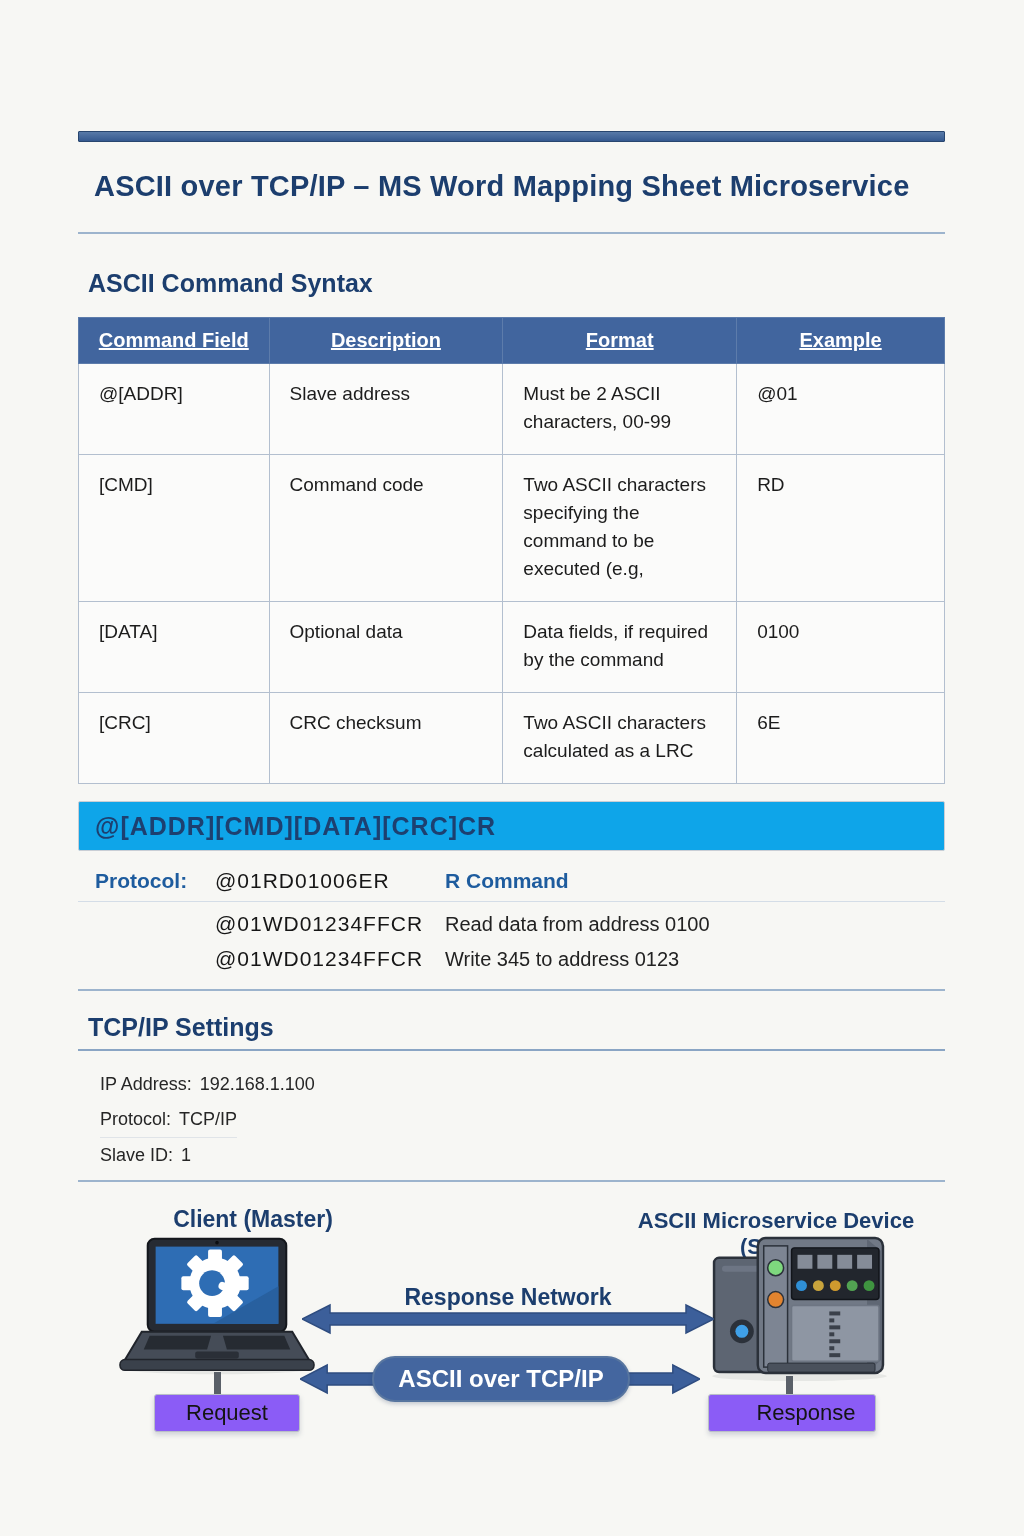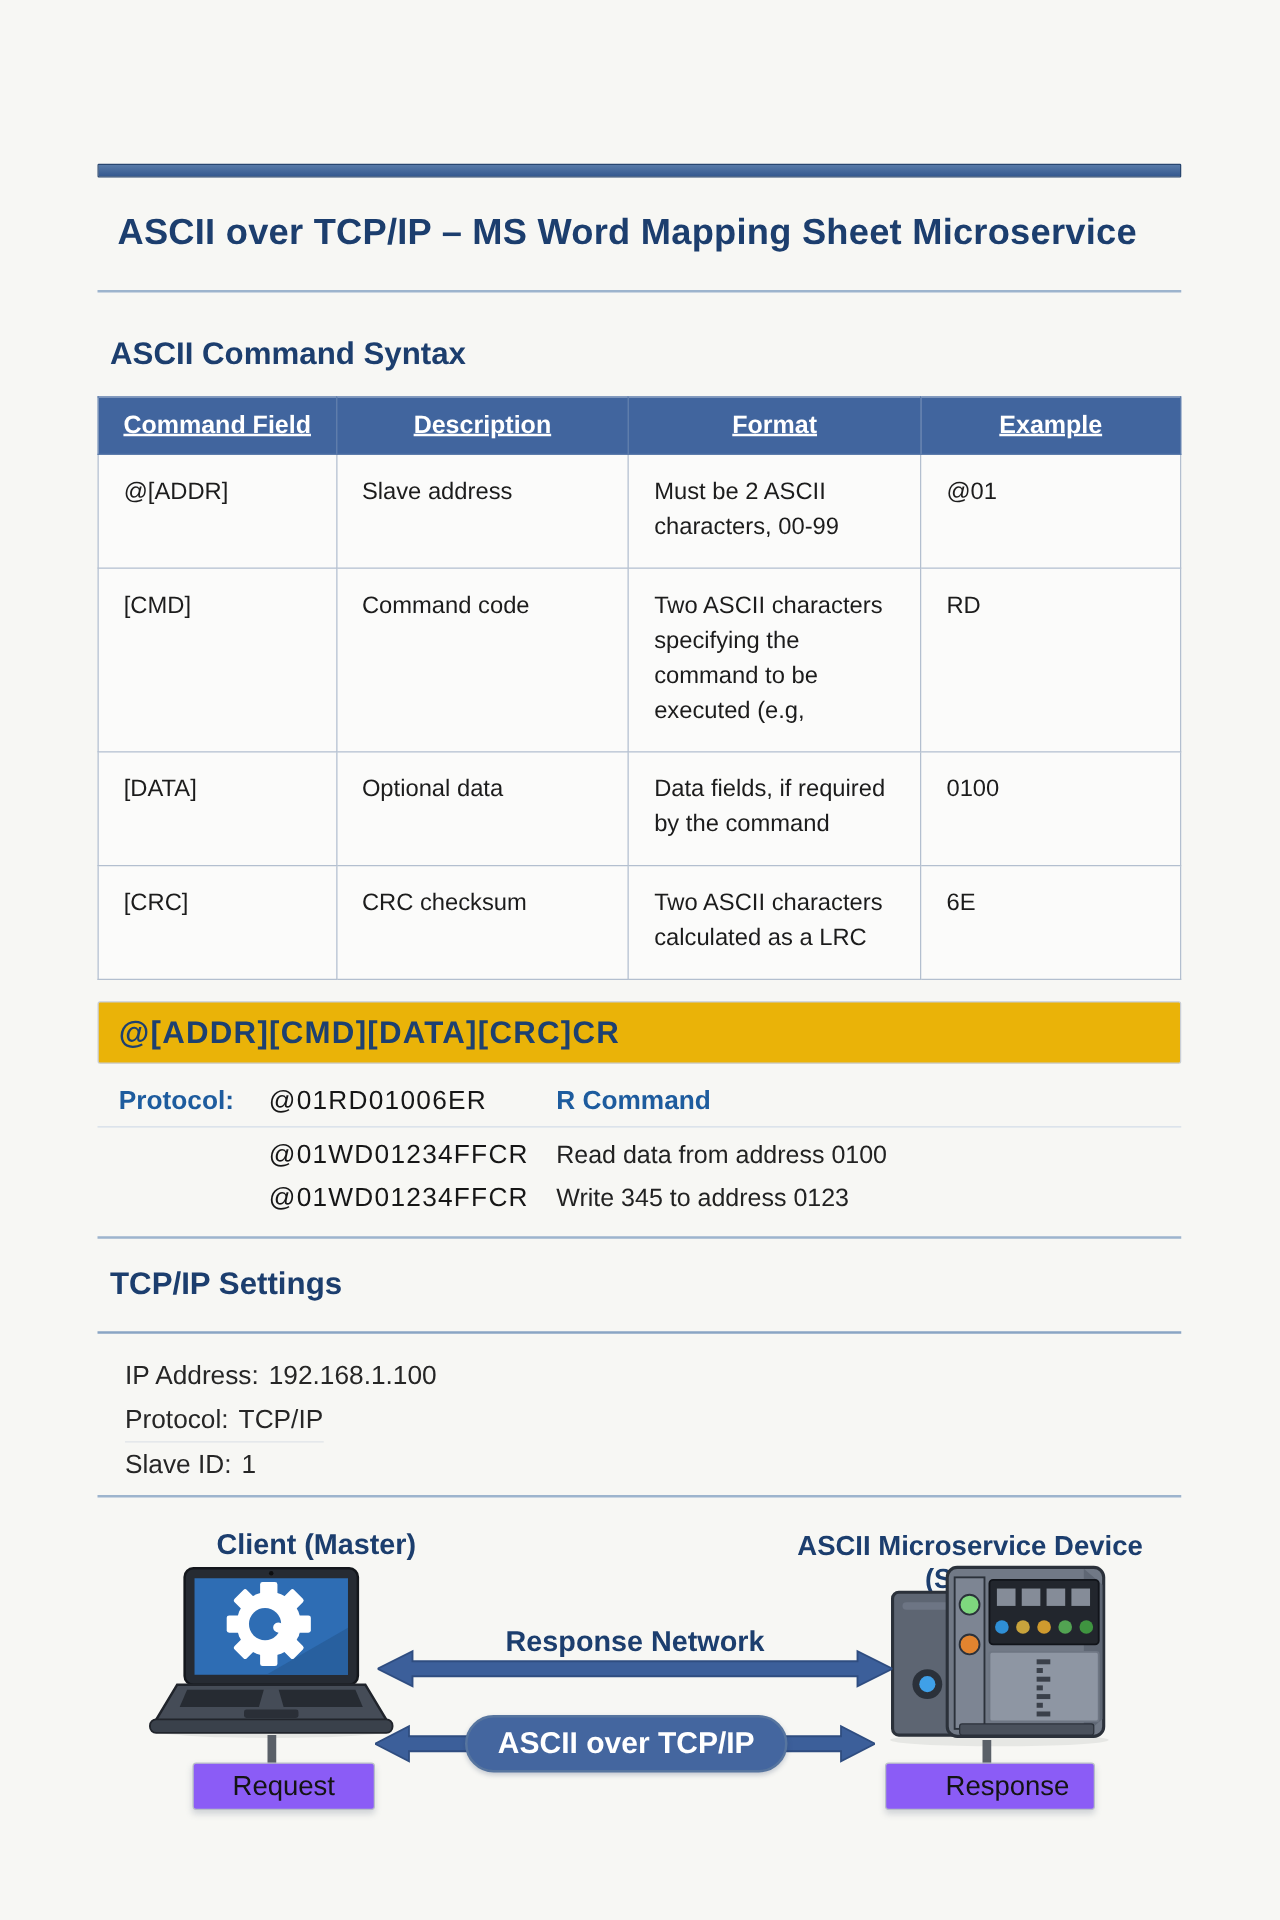--- a/index.html
+++ b/index.html
@@ -22,58 +22,58 @@
     font-size:29px; line-height:34px; font-weight:bold;
     color:#1c3e6e; letter-spacing:.2px;
   }
   .rule { border-top:2px solid #9db4cd; }
   .rule1 { margin-top:29px; }
   .rule2 { margin-top:18px; }
   .rule3 { margin-top:7px; }
 
   h2.section { padding-left:10px; font-size:25px; line-height:30px; font-weight:bold; color:#1c3e6e; }
   #syntax-heading { margin-top:34px; }
-  #tcp-heading { margin-top:21px; padding-bottom:23px; border-bottom:2px solid #8aa5c4; }
+  #tcp-heading { margin-top:21px; padding-bottom:7px; border-bottom:2px solid #8aa5c4; }
 
   table.cmd-table {
     margin-top:19px; width:100%; border-collapse:collapse;
     background:#fbfbfa;
   }
   table.cmd-table th {
     background:#41659e; color:#fff; font-size:20px; font-weight:bold;
     padding:11px 8px; border:1px solid #5d7cab; text-align:center;text-decoration:underline;
   }
   table.cmd-table td {
     border:1px solid #b3bfcf; font-size:19px; line-height:28px;
     padding:16px 20px 18px 20px; vertical-align:top; color:#1c1c1c;
   }
   td.c-field { width:22%; font-size:20px; }
   td.c-desc  { width:27%; }
   td.c-fmt   { width:27%; }
   td.c-ex    { width:24%; }
 
   .formula-box {
     margin-top:17px; height:50px; display:flex; align-items:center;
-    background:#eab308; border:1px solid #c9ced5; border-radius:2px;
+    background:#0ea5e9; border:1px solid #c9ced5; border-radius:2px;
     padding:0 16px;
     font-size:25px; font-weight:bold; color:#1d4070; letter-spacing:1px;
   }
 
   .examples { margin-top:18px; padding-left:17px; }
   .ex-row { display:grid; grid-template-columns:120px 230px auto; align-items:baseline; }
   .ex-row + .ex-row { margin-top:11px; }
   .ex-label { font-size:21px; font-weight:bold; color:#1e5c9e; }
   .ex-code  { font-size:21px; color:#161616; letter-spacing:1px; }
   .ex-note-blue { font-size:21px; font-weight:bold; color:#1e5c9e; }
   .ex-note-dark { font-size:20px; color:#222; }
   .ex-rule { border-top:1px solid #d4dde7; margin-top:8px; margin-left:-17px; }
   .ex-row.after-rule { margin-top:10px; }
 
   .settings { margin-top:16px; padding-left:22px; }
-  .setting-row { font-size:21px; line-height:35px; color:#262626; }
+  .setting-row { font-size:18px; line-height:35px; color:#262626; }
   .setting-row .val { margin-left:8px; }
   .setting-underline { border-bottom:1px solid #e0e4e8; display:inline-block; }
 
   .diagram { position:relative; height:300px; }
   .diag-title { position:absolute; font-weight:bold; color:#1c3e6e; text-align:center; }
   #client-title { left:50px; top:24px; width:250px; font-size:23px; }
   #device-title { left:522px; top:26px; width:352px; font-size:22px; }
 
   .laptop-wrap { position:absolute; left:40px; top:54px; width:198px; height:140px; }
   .device-wrap { position:absolute; left:630px; top:46px; width:184px; height:154px; }

